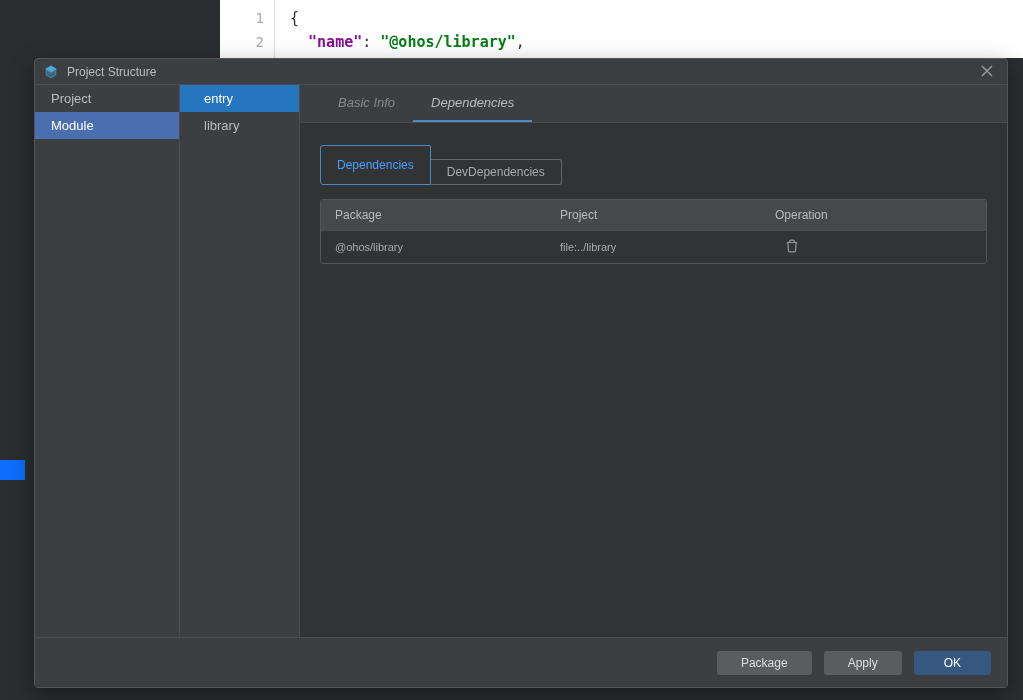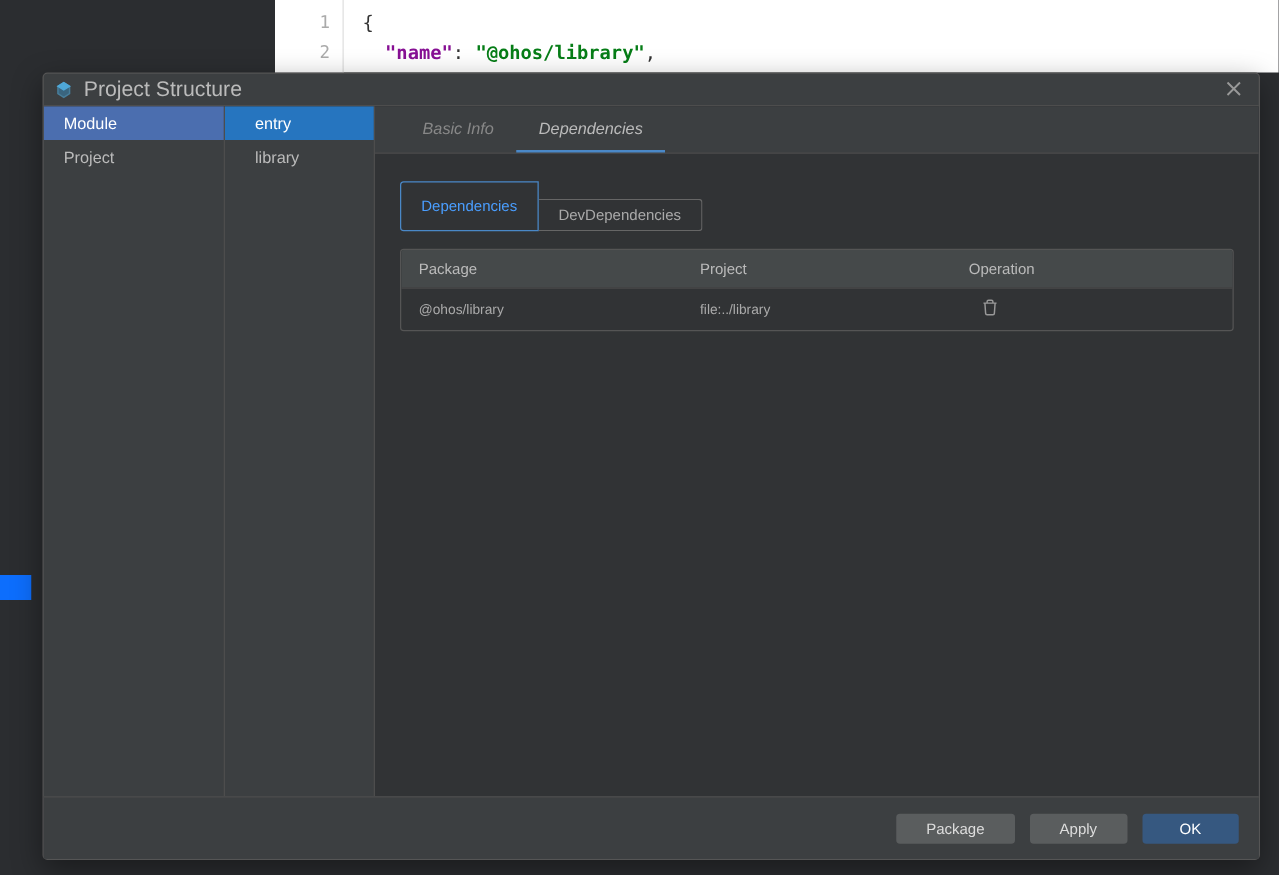--- a/index.html
+++ b/index.html
@@ -81,21 +81,21 @@
     .titlebar .icon {
       width: 16px;
       height: 16px;
       margin-right: 8px;
       display: flex;
       align-items: center;
       justify-content: center;
     }
     .titlebar .title {
       flex: 1;
-      font-size: 17px;
+      font-size: 12px;
       color: #bbb;
     }
     .titlebar .close {
       cursor: pointer;
       color: #999;
       padding: 2px 6px;
       font-size: 14px;
     }
     .dialog-body {
       flex: 1;
@@ -255,22 +255,22 @@
     <span class="title">Project Structure</span>
     <span class="close">
       <svg width="12" height="12" viewBox="0 0 12 12">
           <path d="M1 1 L11 11 M11 1 L1 11" stroke="#999" stroke-width="1.5"></path>
         </svg>
     </span>
   </div>
 
   <div class="dialog-body">
     <div class="sidebar">
+      <div class="sidebar-item">Project</div>
       <div class="sidebar-item selected">Module</div>
-      <div class="sidebar-item">Project</div>
     </div>
     <div class="second-col">
       <div class="second-item selected">entry</div>
       <div class="second-item">library</div>
     </div>
     <div class="main">
       <div class="tabs">
         <div class="tab">Basic Info</div>
         <div class="tab selected">Dependencies</div>
       </div>

